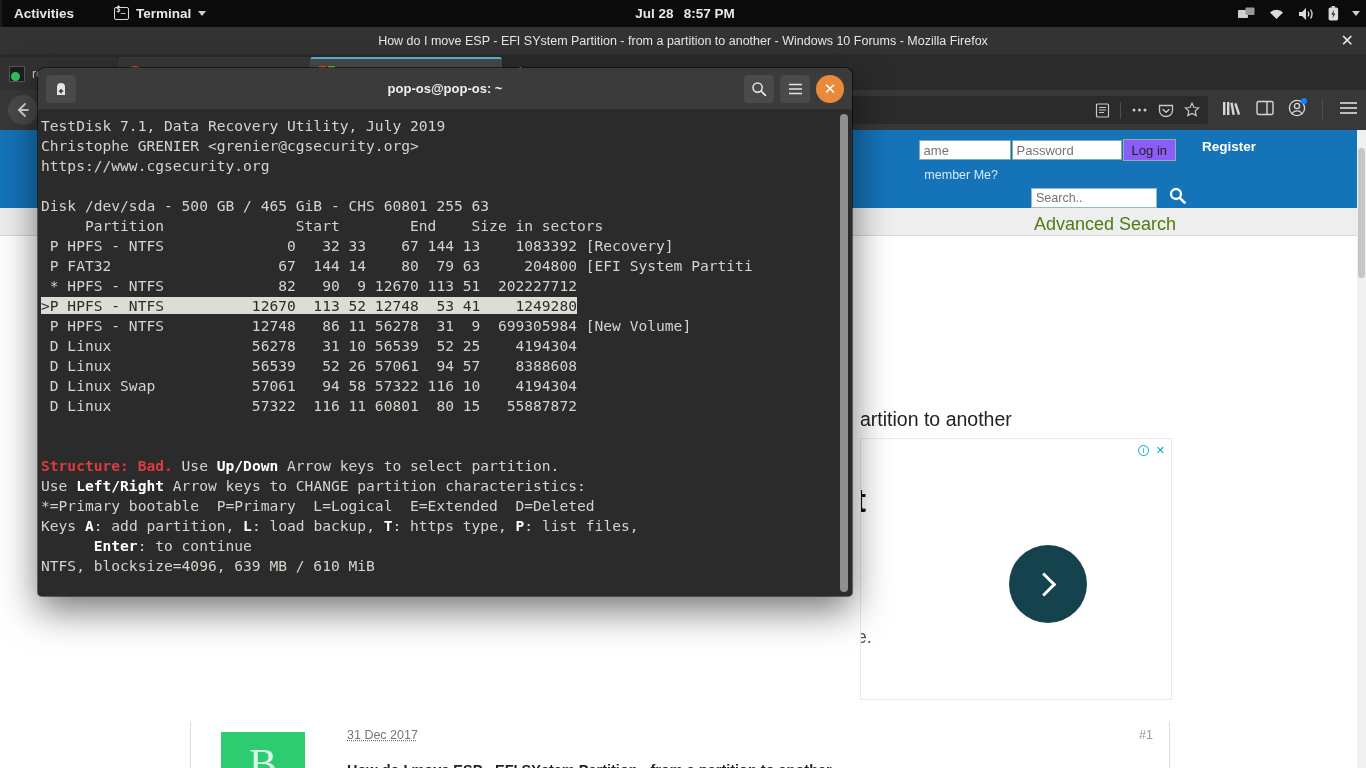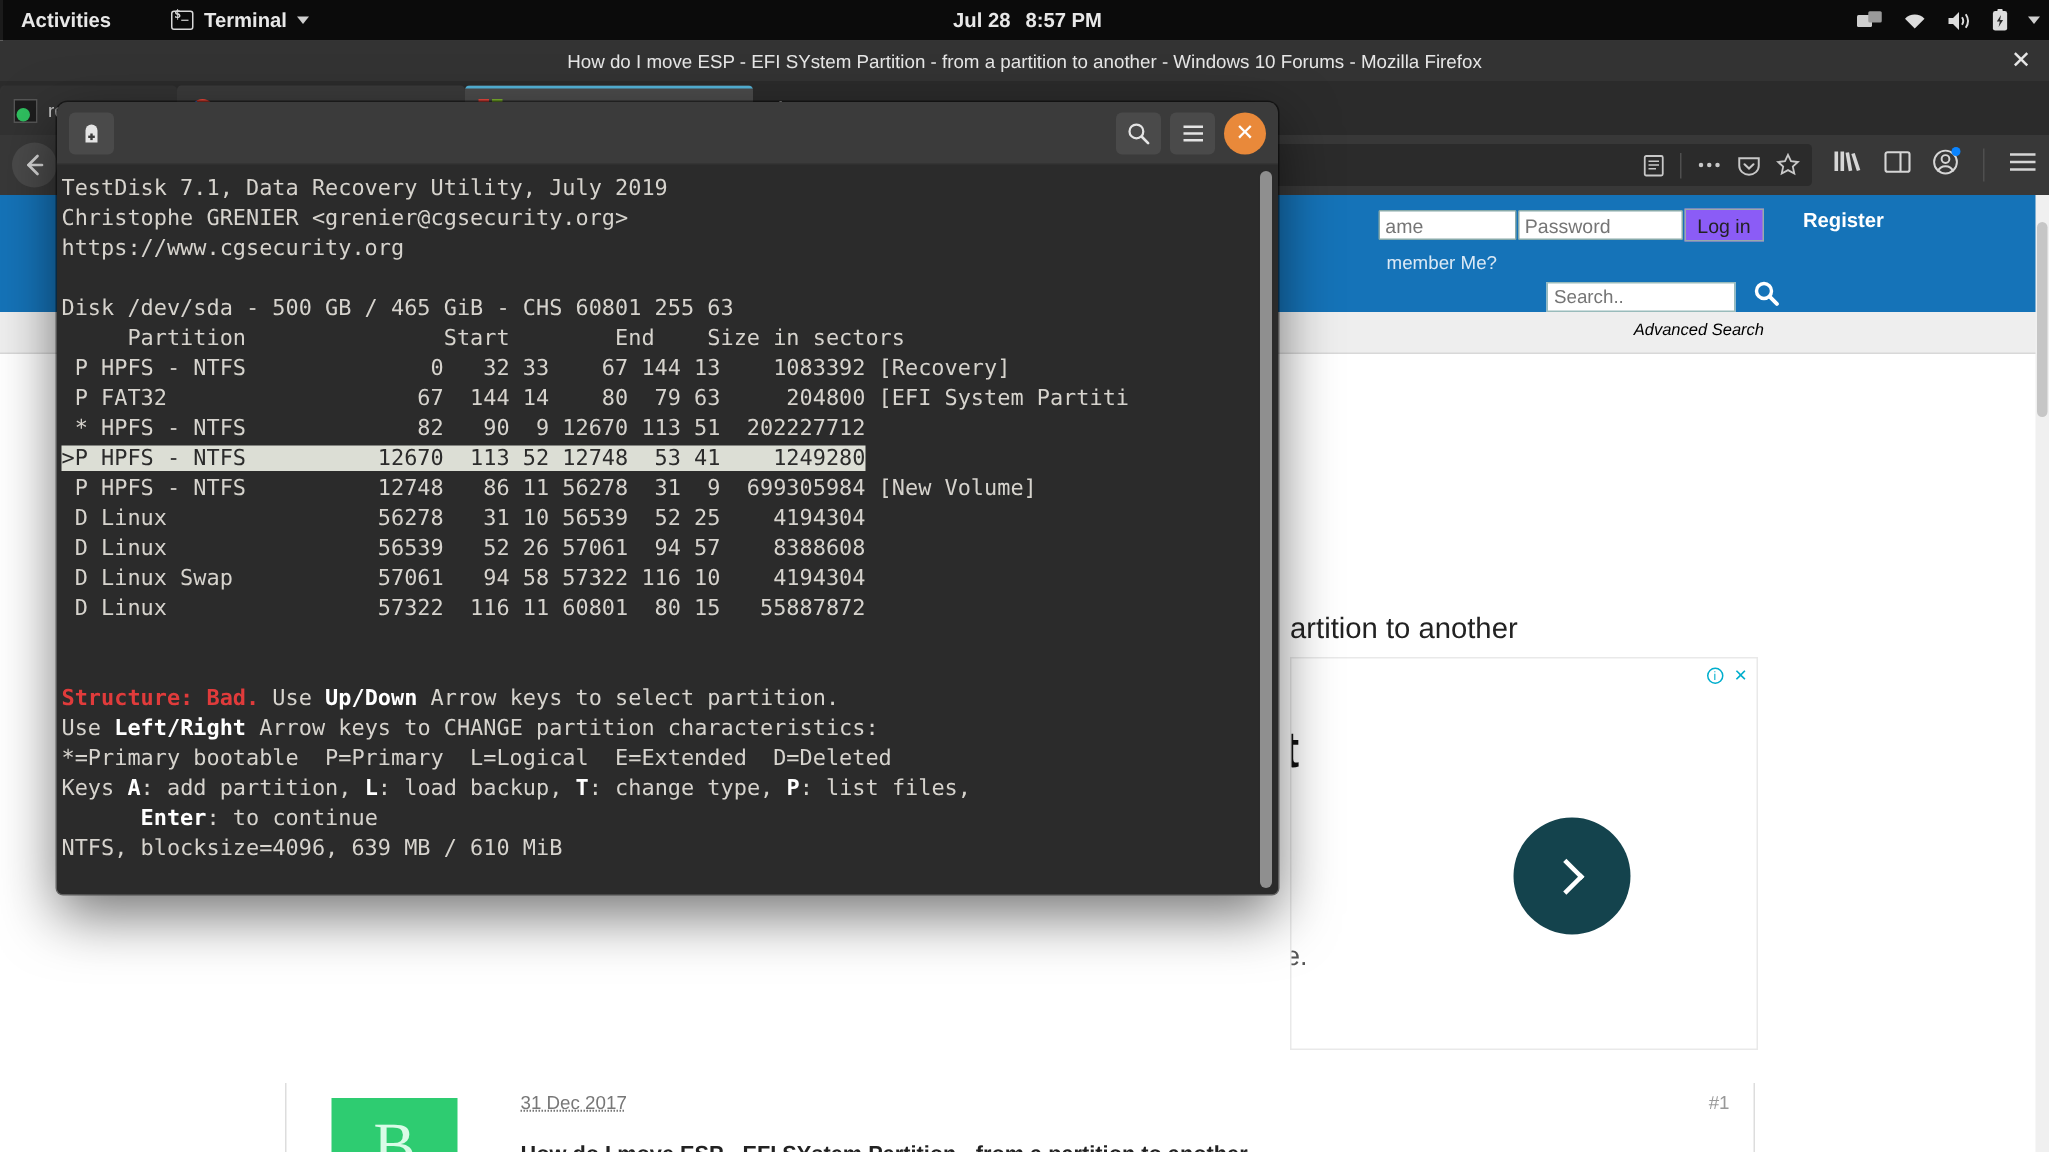--- a/index.html
+++ b/index.html
@@ -155,21 +155,21 @@
   }
   .forum-search input {
     width: 126px; height: 20px; border: 1px solid #9bb; font-size: 12.5px;
     padding: 0 4px; color: #555; font-family: "Liberation Sans", sans-serif;
   }
   #adv-search-row {
     height: 28px; background: #eeeeee; border-bottom: 1px solid #d8d8d8;
     position: relative;
   }
   #adv-search-link {
-    position: absolute; right: 190px; top: 6px; color: #000000; font-size: 11px; font-style: italic;
+    position: absolute; right: 190px; top: 6px; color: #4d7c0f; font-size: 18px;
   }
   #thread-title {
     position: absolute; left: 860px; top: 278px; width: 470px;
     font-size: 19.5px; color: #222; white-space: nowrap; overflow: hidden;
   }
 
   
   #side-ad {
     position: absolute; left: 860px; top: 308px; width: 312px; height: 262px;
     background: #ffffff; border: 1px solid #e9e9e9; overflow: hidden;
@@ -472,20 +472,21 @@
 
   <div id="terminal">
     <div id="term-header">
       <div class="term-btn">
         <svg width="16" height="16" viewBox="0 0 16 16">
             <path d="M4 14 V6 a4 4 0 0 1 8 0 v8z" fill="#e4e4e4"></path>
             <rect x="7.2" y="8" width="1.6" height="4.4" fill="#3b3b3b"></rect>
             <rect x="5.8" y="9.4" width="4.4" height="1.6" fill="#3b3b3b"></rect>
           </svg>
       </div>
+      <div id="term-title">pop-os@pop-os: ~</div>
       <div id="term-header-right">
         <div class="term-btn">
           <svg width="16" height="16" viewBox="0 0 16 16">
               <circle cx="6.6" cy="6.6" r="4.6" stroke="#e4e4e4" stroke-width="1.5" fill="none"></circle>
               <line x1="10.2" y1="10.2" x2="14.4" y2="14.4" stroke="#e4e4e4" stroke-width="1.8" stroke-linecap="round"></line>
             </svg>
         </div>
         <div class="term-btn">
           <svg width="15" height="12" viewBox="0 0 15 12">
               <line x1="1" y1="1.5" x2="14" y2="1.5" stroke="#e4e4e4" stroke-width="1.7"></line>
@@ -511,21 +512,21 @@
 <span> P HPFS - NTFS          12748   86 11 56278  31  9  699305984 [New Volume]</span>
 <span> D Linux                56278   31 10 56539  52 25    4194304</span>
 <span> D Linux                56539   52 26 57061  94 57    8388608</span>
 <span> D Linux Swap           57061   94 58 57322 116 10    4194304</span>
 <span> D Linux                57322  116 11 60801  80 15   55887872</span>
 
 
 <span class="red">Structure: Bad.</span><span> Use </span><span class="bold">Up/Down</span><span> Arrow keys to select partition.</span>
 <span>Use </span><span class="bold">Left/Right</span><span> Arrow keys to CHANGE partition characteristics:</span>
 <span>*=Primary bootable  P=Primary  L=Logical  E=Extended  D=Deleted</span>
-<span>Keys </span><span class="bold">A</span><span>: add partition, </span><span class="bold">L</span><span>: load backup, </span><span class="bold">T</span><span>: change type, </span><span class="bold">P</span><span>: list files,</span>
+<span>Keys </span><span class="bold">A</span><span>: add partition, </span><span class="bold">L</span><span>: load backup, </span><span class="bold">T</span><span>: https type, </span><span class="bold">P</span><span>: list files,</span>
       <span class="bold">Enter</span><span>: to continue</span>
 <span>NTFS, blocksize=4096, 639 MB / 610 MiB</span></div>
       <div id="term-scrollbar">
         <div class="thumb"></div>
       </div>
     </div>
   </div>
 
 </div>
 

